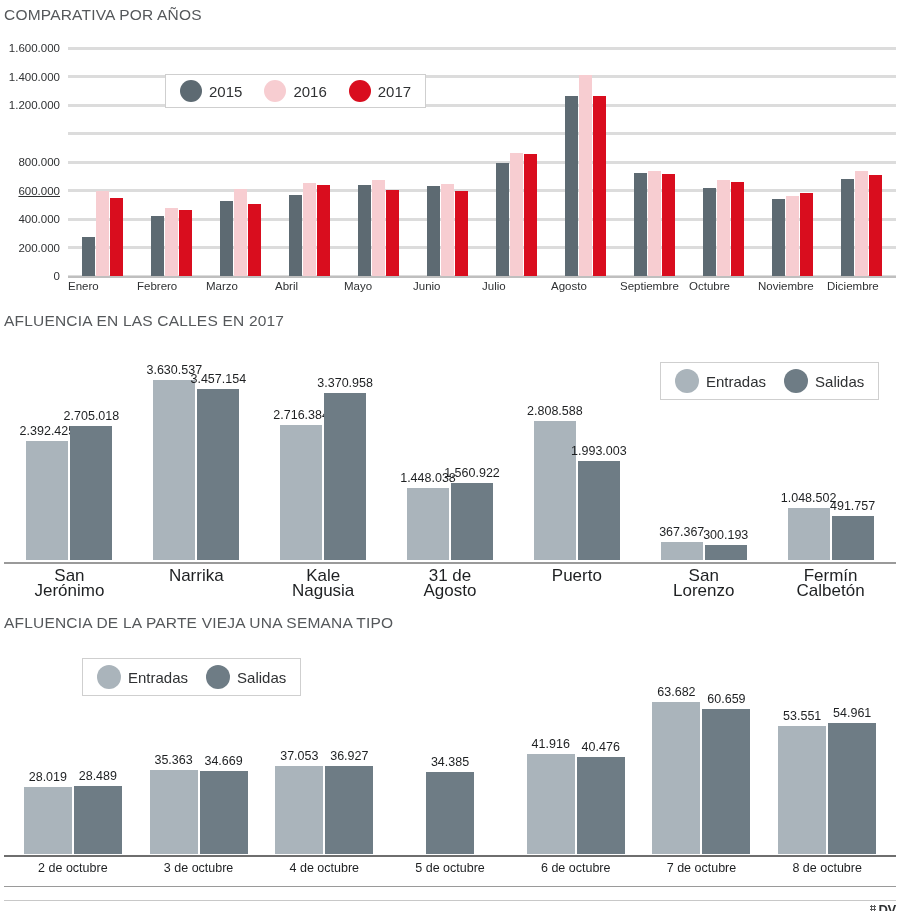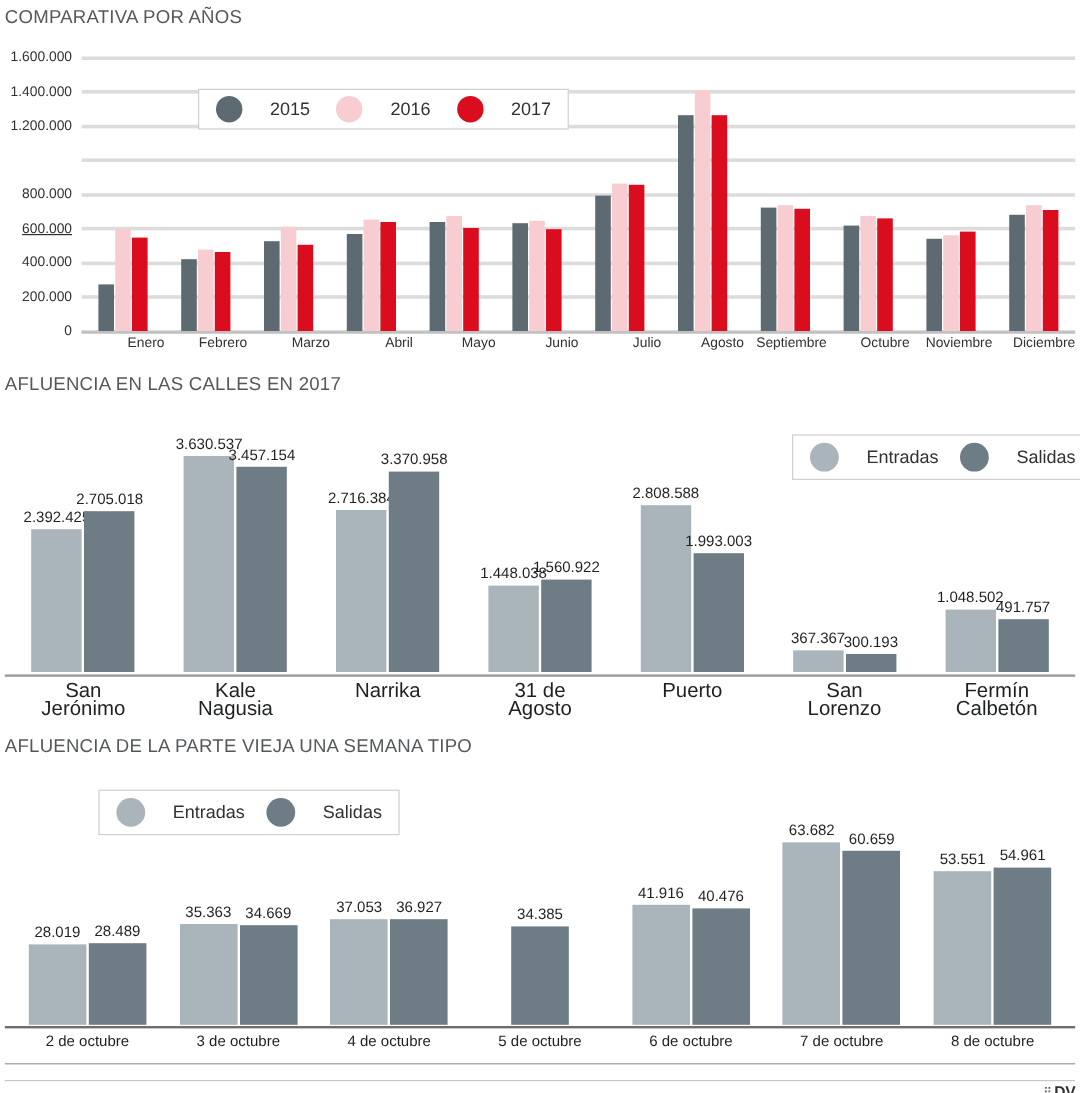--- a/index.html
+++ b/index.html
@@ -53,32 +53,32 @@
   .c1-bar.y2017 { background: #d90d1e; }
   #c1-axis {
     position: absolute; left: 68px; top: 270px; width: 828px;
     height: 2px; background: #bfbfbf;
   }
   #c1-xlabels {
     position: absolute; left: 68px; top: 274px; width: 828px;
     display: flex;
   }
   .c1-xlab {
-    flex: 1 1 0; text-align: right;
+    flex: 1 1 0; text-align: left;
     font-size: 11.5px; color: #2f3133;
     white-space: nowrap;
   }
   #c1-legend {
     position: absolute; left: 165px; top: 68px;
     background: #ffffff; border: 1px solid #cfcfcf;
     padding: 5px 14px;
     display: flex; align-items: center; gap: 22px;
     z-index: 5;
   }
-  .leg-item { display: flex; align-items: center; gap: 23px; }
+  .leg-item { display: flex; align-items: center; gap: 7px; }
   .leg-dot { width: 22px; height: 22px; border-radius: 50%; display: block; }
   .leg-txt { font-size: 15px; color: #2f3133; }
 
   
   #chart2 { position: absolute; left: 0; top: 312px; width: 900px; height: 294px; }
   #chart2 .title { position: absolute; left: 4px; top: 0px; }
   #c2-bars {
     position: absolute; left: 6px; top: 38px;
     width: 888px; height: 210px;
     display: flex; align-items: flex-end;
@@ -374,26 +374,26 @@
           </div>
         </div>
       </div>
     <div id="c2-axis"></div>
     <div id="c2-xlabels">
         <div class="c2-xlab">
           <div>San</div>
           <div>Jerónimo</div>
         </div>
         <div class="c2-xlab">
+          <div>Narrika</div>
+          <div>&nbsp;</div>
+        </div>
+        <div class="c2-xlab">
           <div>Kale</div>
           <div>Nagusia</div>
-        </div>
-        <div class="c2-xlab">
-          <div>Narrika</div>
-          <div>&nbsp;</div>
         </div>
         <div class="c2-xlab">
           <div>31 de</div>
           <div>Agosto</div>
         </div>
         <div class="c2-xlab">
           <div>Puerto</div>
           <div>&nbsp;</div>
         </div>
         <div class="c2-xlab">

